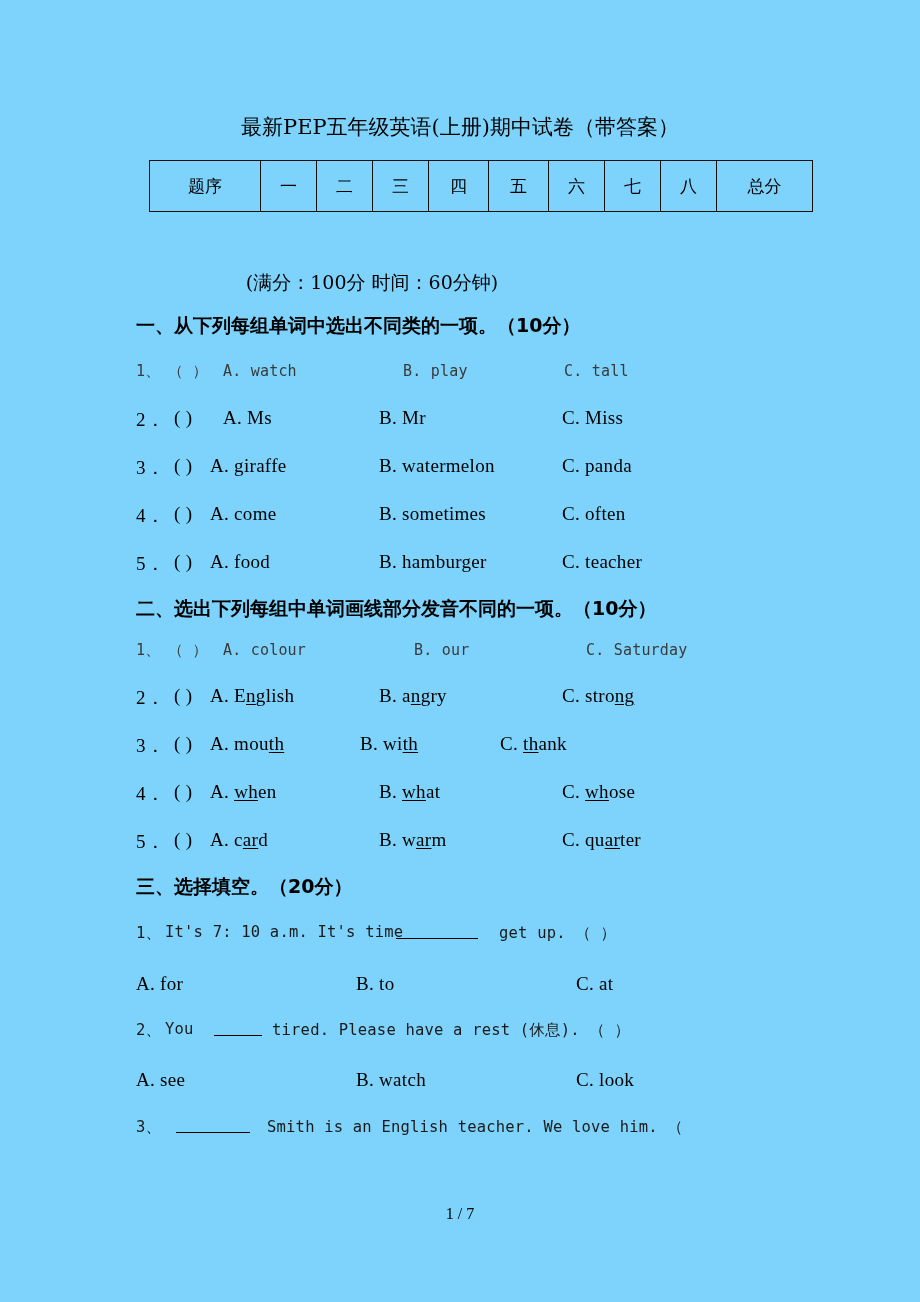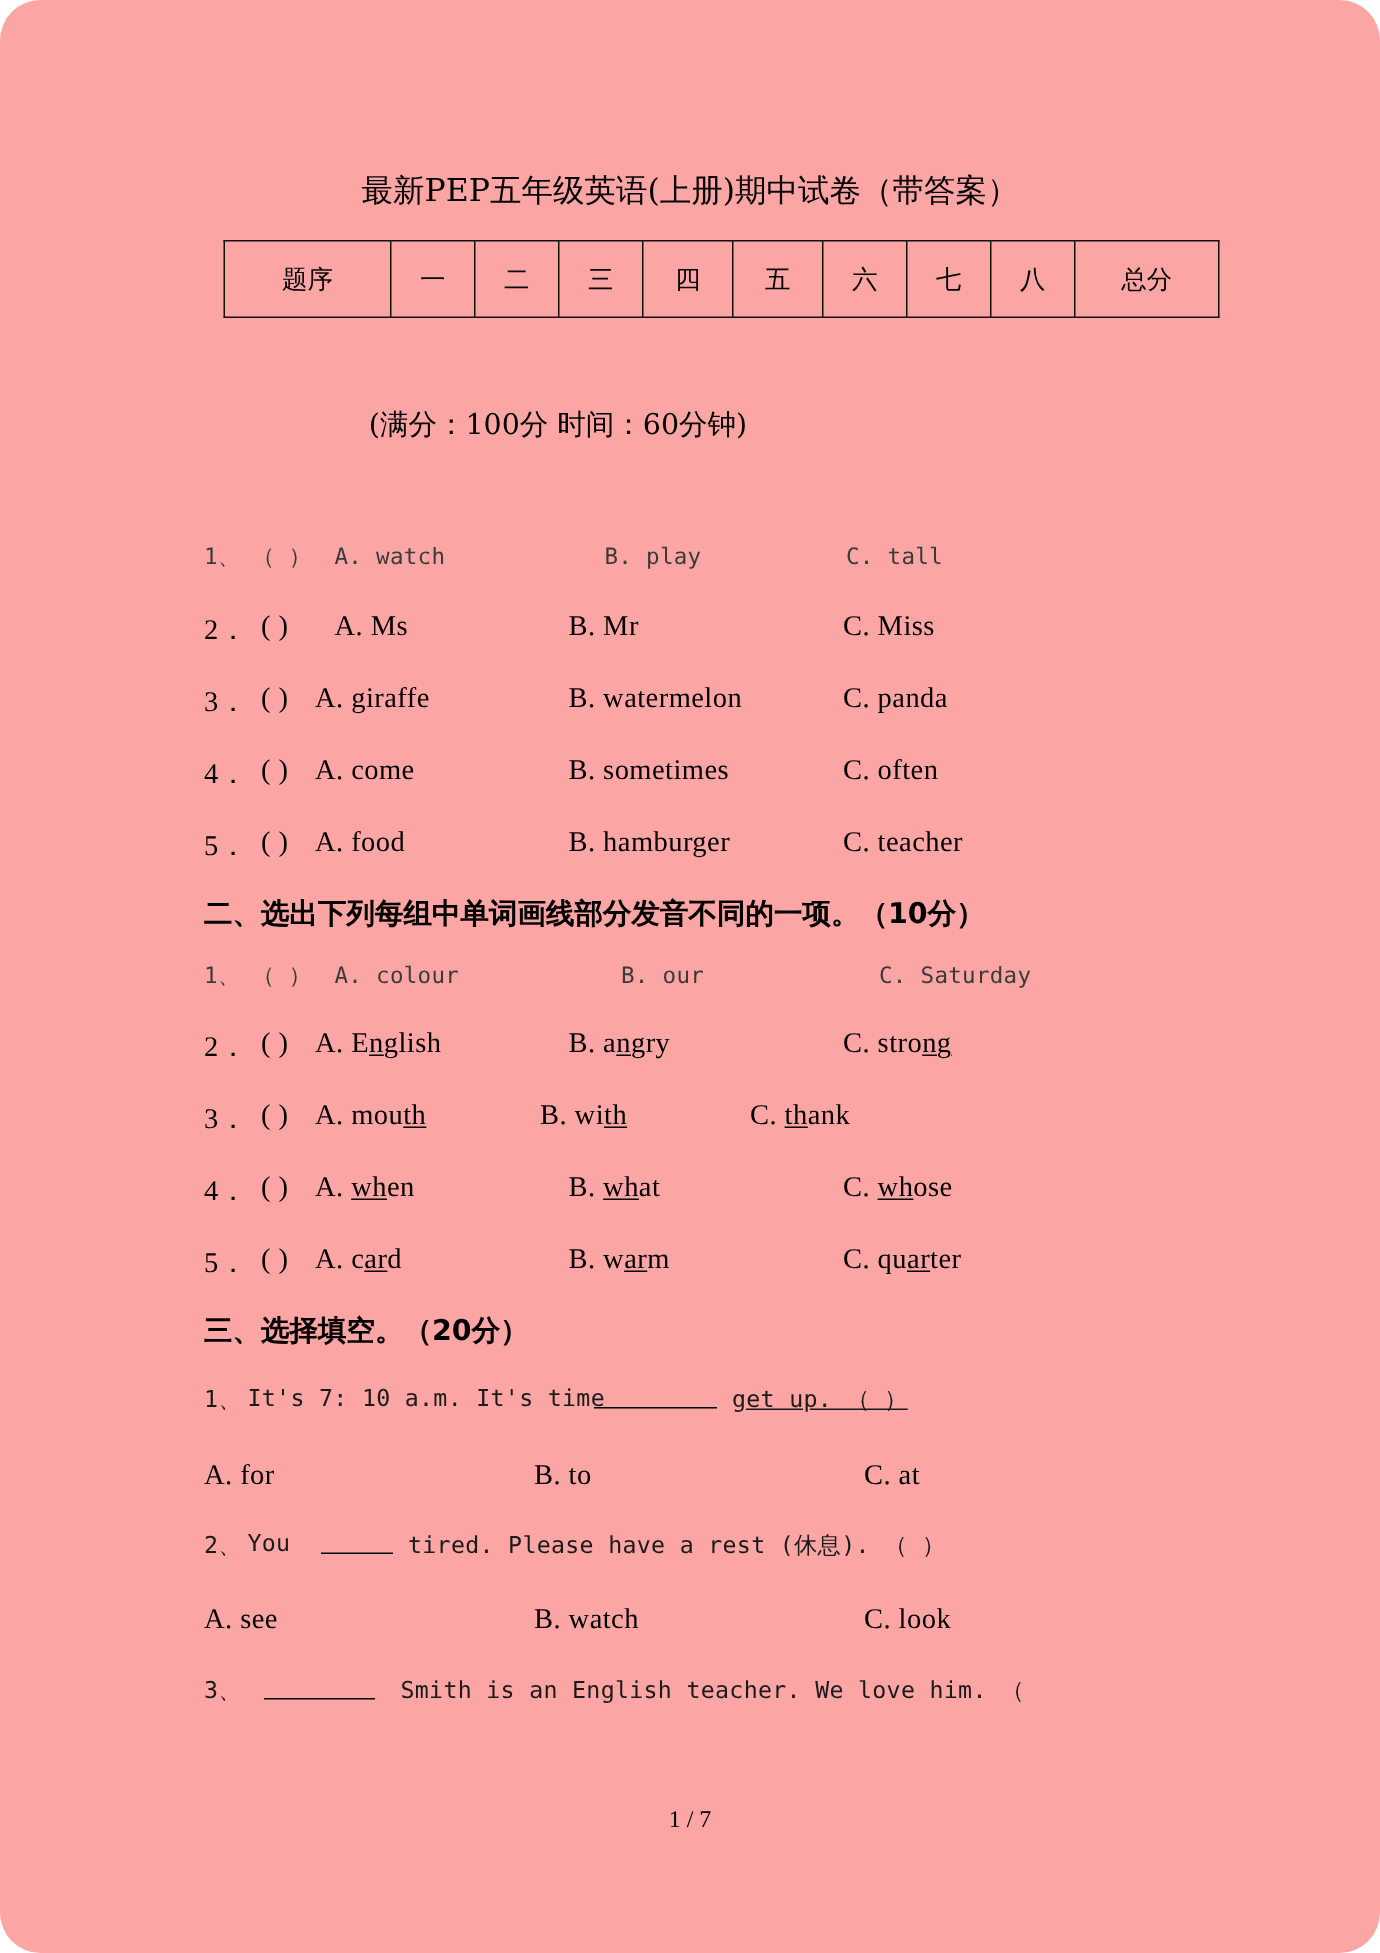--- a/index.html
+++ b/index.html
@@ -8,24 +8,23 @@
     background: #ffffff;
   }
   body {
     font-family: "Liberation Serif", serif;
     color: #000000;
   }
   .page {
     position: relative;
     width: 920px;
     height: 1302px;
-    background: #fca5a5;
+    background: #7dd3fc;
     overflow: hidden;
     box-sizing: border-box;
-    border-radius: 27px;
   }
 
   
   .doc-title {
     position: absolute;
     left: 0;
     top: 113px;
     width: 920px;
     text-align: center;
     font-family: "DejaVu Serif", "Liberation Serif", serif;
@@ -162,20 +161,21 @@
         <td class="c-num">六</td>
         <td class="c-num">七</td>
         <td class="c-num">八</td>
         <td class="c-total">总分</td>
       </tr>
     </tbody>
   </table>
 
   <div class="subtitle">(满分：100分  时间：60分钟)</div>
 
+  <div class="section-heading" style="top:313px;">一、从下列每组单词中选出不同类的一项。（10分）</div>
 
   <div class="qrow style-mono" style="top:362px;">
     <span class="stem" style="left:0px;">1、</span>
     <span class="stem" style="left:32px;">（  ）</span>
     <span class="opt" style="left:87px;">A. watch</span>
     <span class="opt" style="left:250px;margin-left:17px;">B. play</span>
     <span class="opt" style="left:428px;">C. tall</span>
   </div>
 
   <div class="qrow style-serif" style="top:407px;">
@@ -251,21 +251,21 @@
     <span class="opt" style="left:243px;">B. w<u class="ul">ar</u>m</span>
     <span class="opt" style="left:426px;">C. qu<u class="ul">ar</u>ter</span>
   </div>
 
   <div class="section-heading" style="top:874px;">三、选择填空。（20分）</div>
 
   <div class="qrow style-mono2" style="top:923px;">
     <span class="stem" style="left:0px;">1、</span>
     <span class="stem" style="left:29px;">It's 7: 10 a.m. It's time</span>
     <span class="stem" style="left:256px;"><span class="blank-line blank-lg"></span></span>
-    <span class="stem" style="left:352px;text-decoration:underline;">get up.  （   ）</span>
+    <span class="stem" style="left:363px;">get up.  （   ）</span>
   </div>
 
   <div class="qrow style-serif" style="top:973px;">
     <span class="opt" style="left:0px;">A. for</span>
     <span class="opt" style="left:220px;">B. to</span>
     <span class="opt" style="left:440px;">C. at</span>
   </div>
 
   <div class="qrow style-mono2" style="top:1020px;">
     <span class="stem" style="left:0px;">2、</span>

